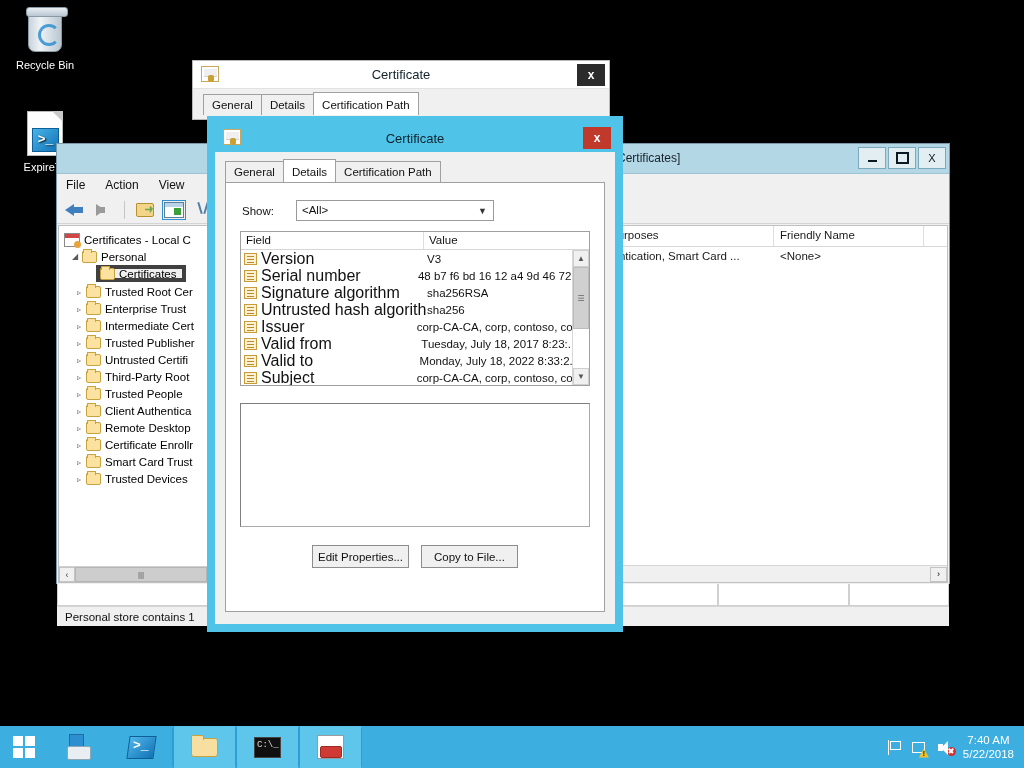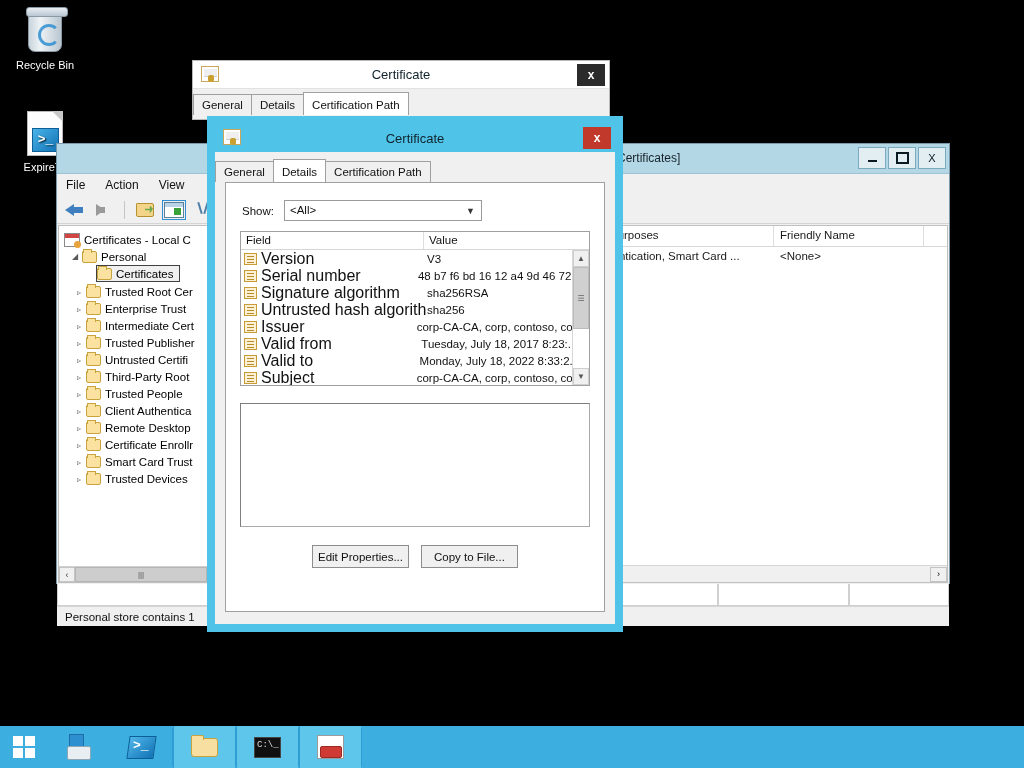--- a/index.html
+++ b/index.html
@@ -163,21 +163,21 @@
     background: #fff; border: 1px solid #8a8a8a;
   }
   .troot-ico::before {
     content: ""; position: absolute; left: 0; top: 0; right: 0; height: 4px; background: #d14545;
   }
   .troot-ico::after {
     content: ""; position: absolute; right: -2px; bottom: -2px; width: 7px; height: 7px;
     background: #e8a33d; border-radius: 50%;
   }
   .tnode.sel-box {
-    background: #f0f0f0; border: 1px solid #404040; display: inline-flex;
+    background: #f0f0f0; border: 4px solid #404040; display: inline-flex;
     padding-right: 5px; height: 17px;
   }
   .tree-hscroll {
     position: absolute; left: 0; right: 0; bottom: 0; height: 16px;
     background: #f0f0f0; border-top: 1px solid #d0d0d0; display: flex; align-items: center;
   }
   .hs-btn {
     width: 16px; height: 15px; background: #f0f0f0; border: 1px solid #c4c4c4;
     font-size: 9px; display: flex; align-items: center; justify-content: center; color: #444;
   }
@@ -240,35 +240,35 @@
 
   
   #cert-fg {
     left: 207px; top: 116px; width: 416px; height: 516px;
     border: 8px solid #4fc3e8; background: #f0f0f0;
   }
   #cert-fg .dlg-title { background: #4fc3e8; }
   #cert-fg .x-btn { background: #c0392b; color: #fff; }
 
   .tabstrip {
-    display: flex; align-items: flex-end; height: 22px; 
+    display: flex; align-items: flex-end; height: 22px; padding-left: 10px;
     margin-top: 8px; position: relative; z-index: 2;
   }
   .tab {
     font-size: 11.5px; padding: 3px 8px 3px; background: #f0f0f0;
     border: 1px solid #a0a0a0; border-bottom: none; color: #111;
     margin-right: -1px; line-height: 14px;
   }
   .tab.active { background: #fff; padding-top: 5px; position: relative; z-index: 3; }
 
   .tabpage {
     margin: 0 10px 0 10px; background: #fff; border: 1px solid #a0a0a0;
     height: 430px; position: relative; padding: 12px;
   }
-  .row-show { display: flex; align-items: center; gap: 10px; margin: 5px 0 10px 4px; }
+  .row-show { display: flex; align-items: center; gap: 22px; margin: 5px 0 10px 4px; }
   .row-show label { font-size: 11.5px; color: #111; }
   .combo {
     width: 198px; height: 21px; background: #fff; border: 1px solid #9a9a9a;
     font-size: 11.5px; color: #111; padding: 3px 20px 3px 5px; position: relative;
   }
   .combo .chev { position: absolute; right: 6px; top: 5px; font-size: 9px; color: #333; }
 
   .fieldtable {
     margin: 0 2px; border: 1px solid #a0a0a0; background: #fff;
     height: 155px; display: flex; flex-direction: column; overflow: hidden;
@@ -728,15 +728,26 @@
       <span class="icn icn-cmd">
           <span>C:\_</span>
         </span>
     </div>
     <div class="tb-divider"></div>
     <div class="tb-item running">
       <span class="icn icn-mmc"></span>
     </div>
     <div class="tb-divider"></div>
 
+    <div class="tray">
+      <span class="tray-ico flagi"></span>
+      <span class="tray-ico neti"></span>
+      <span class="tray-ico voli">
+          <i></i>
+        </span>
+      <div class="clock">
+        <div>7:40 AM</div>
+        <div>5/22/2018</div>
+      </div>
+    </div>
   </div>
 
 </div>
 
 </body></html>

